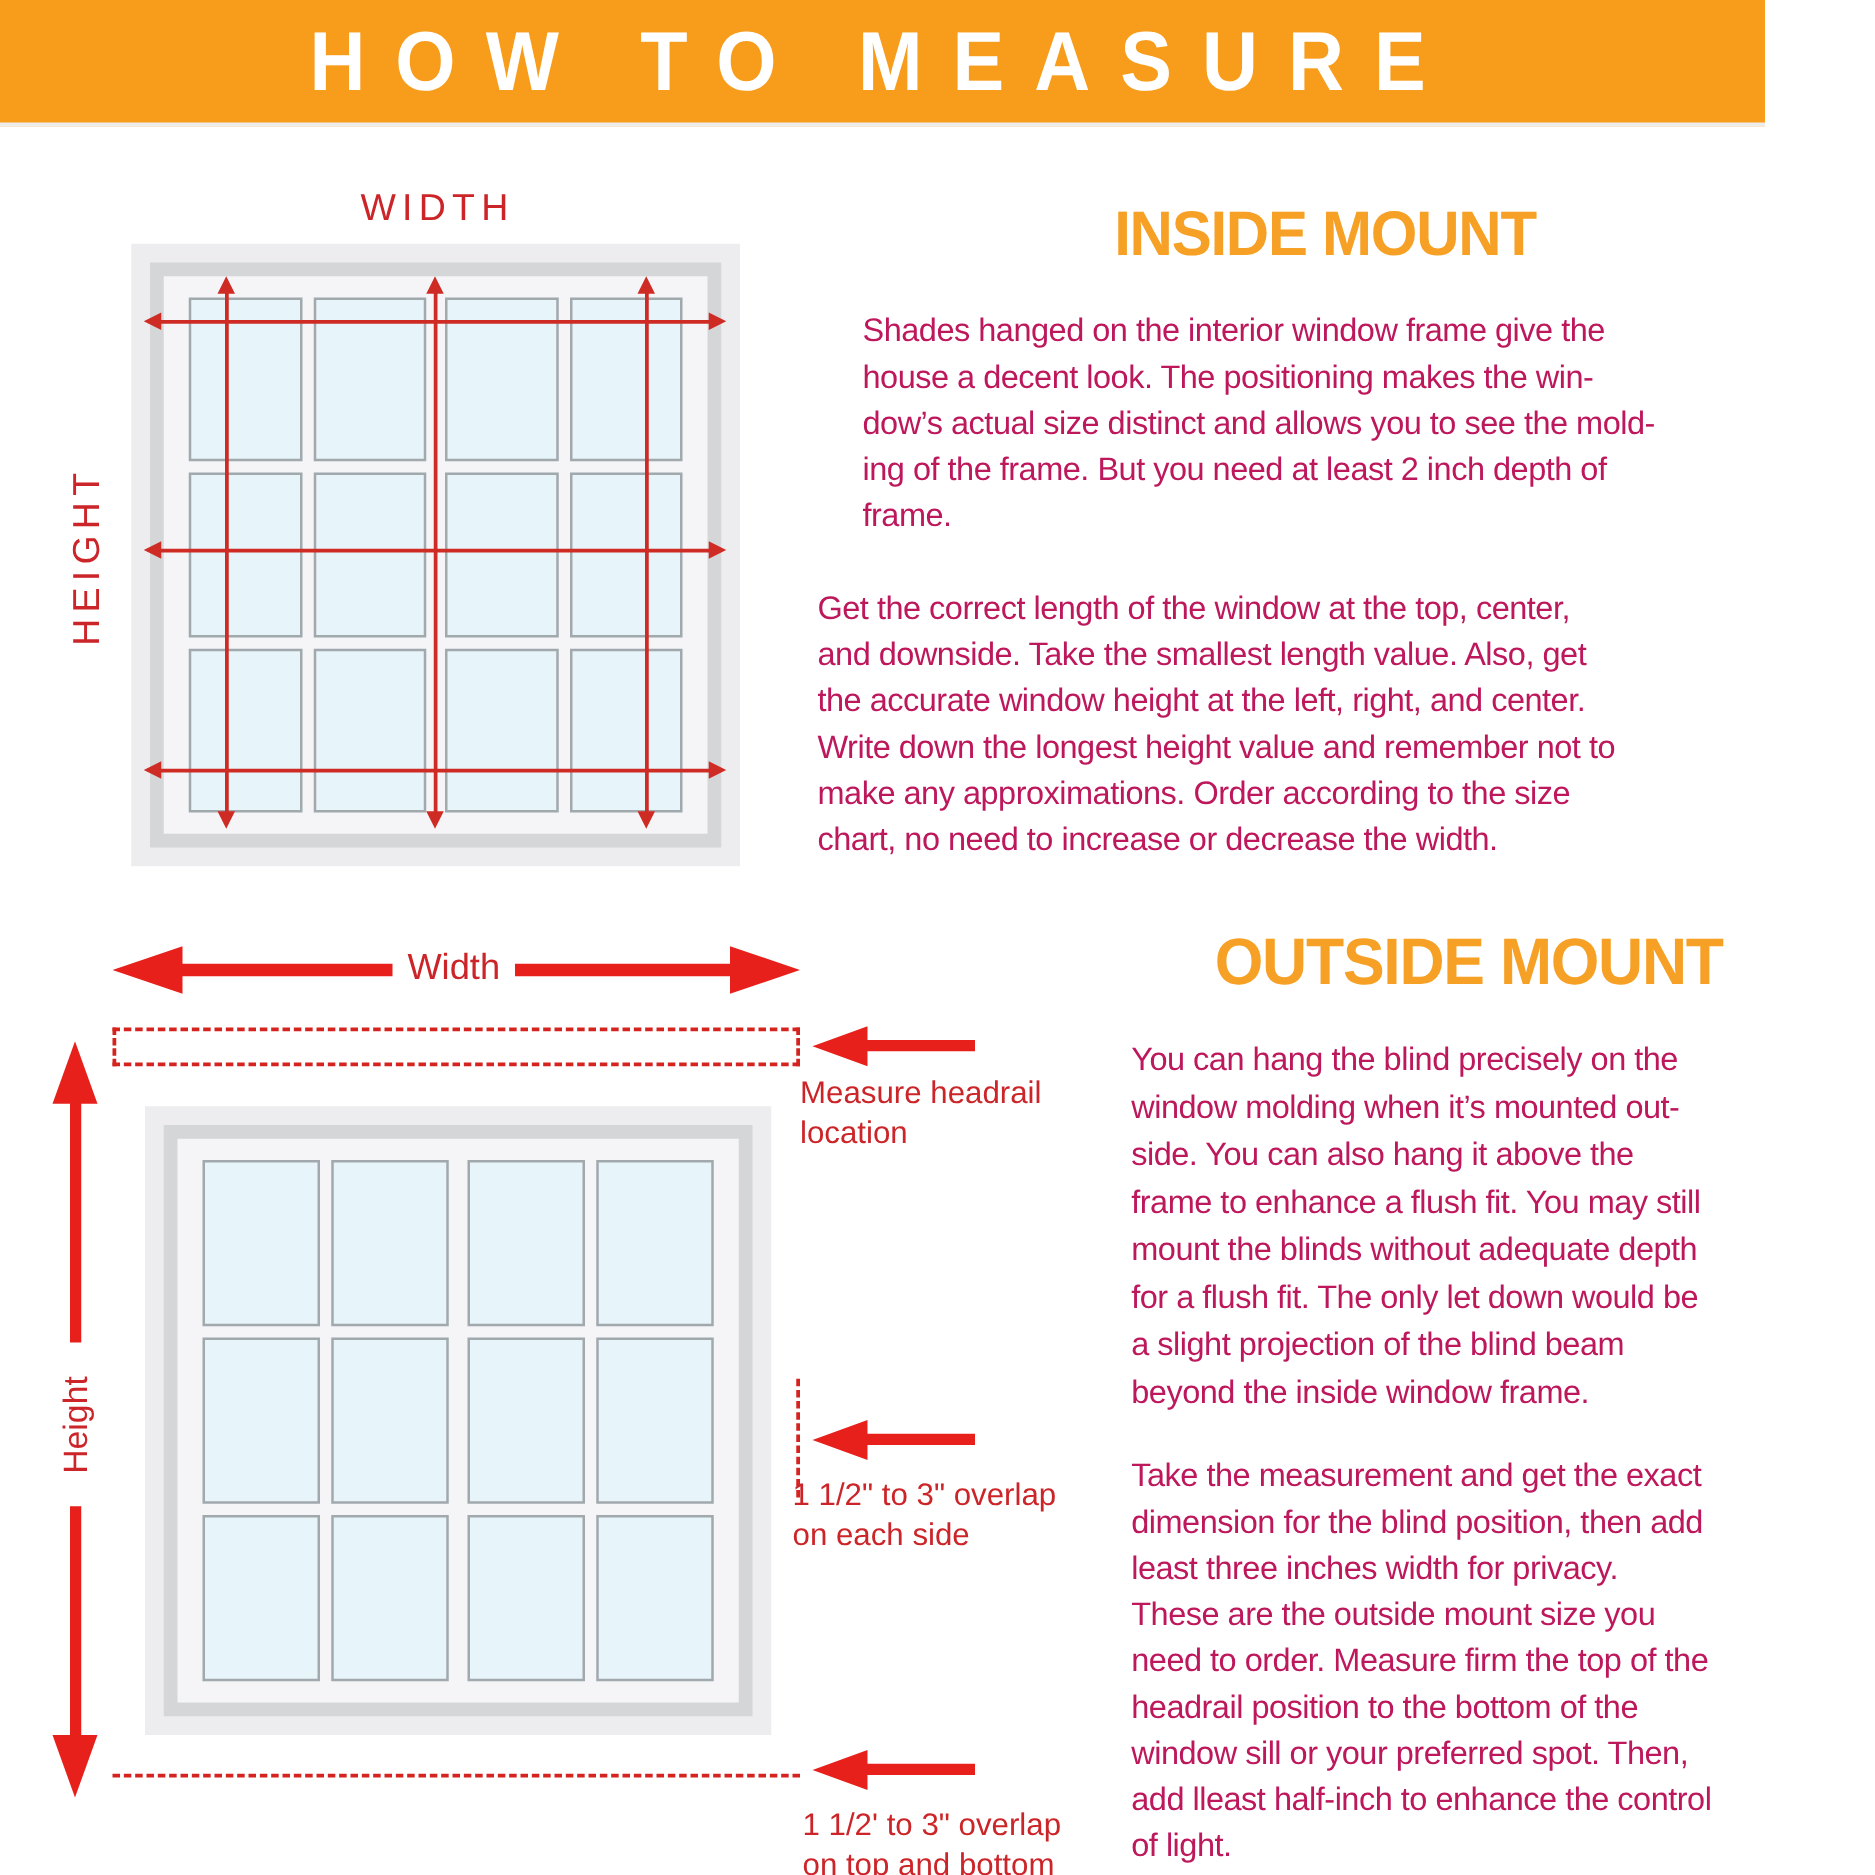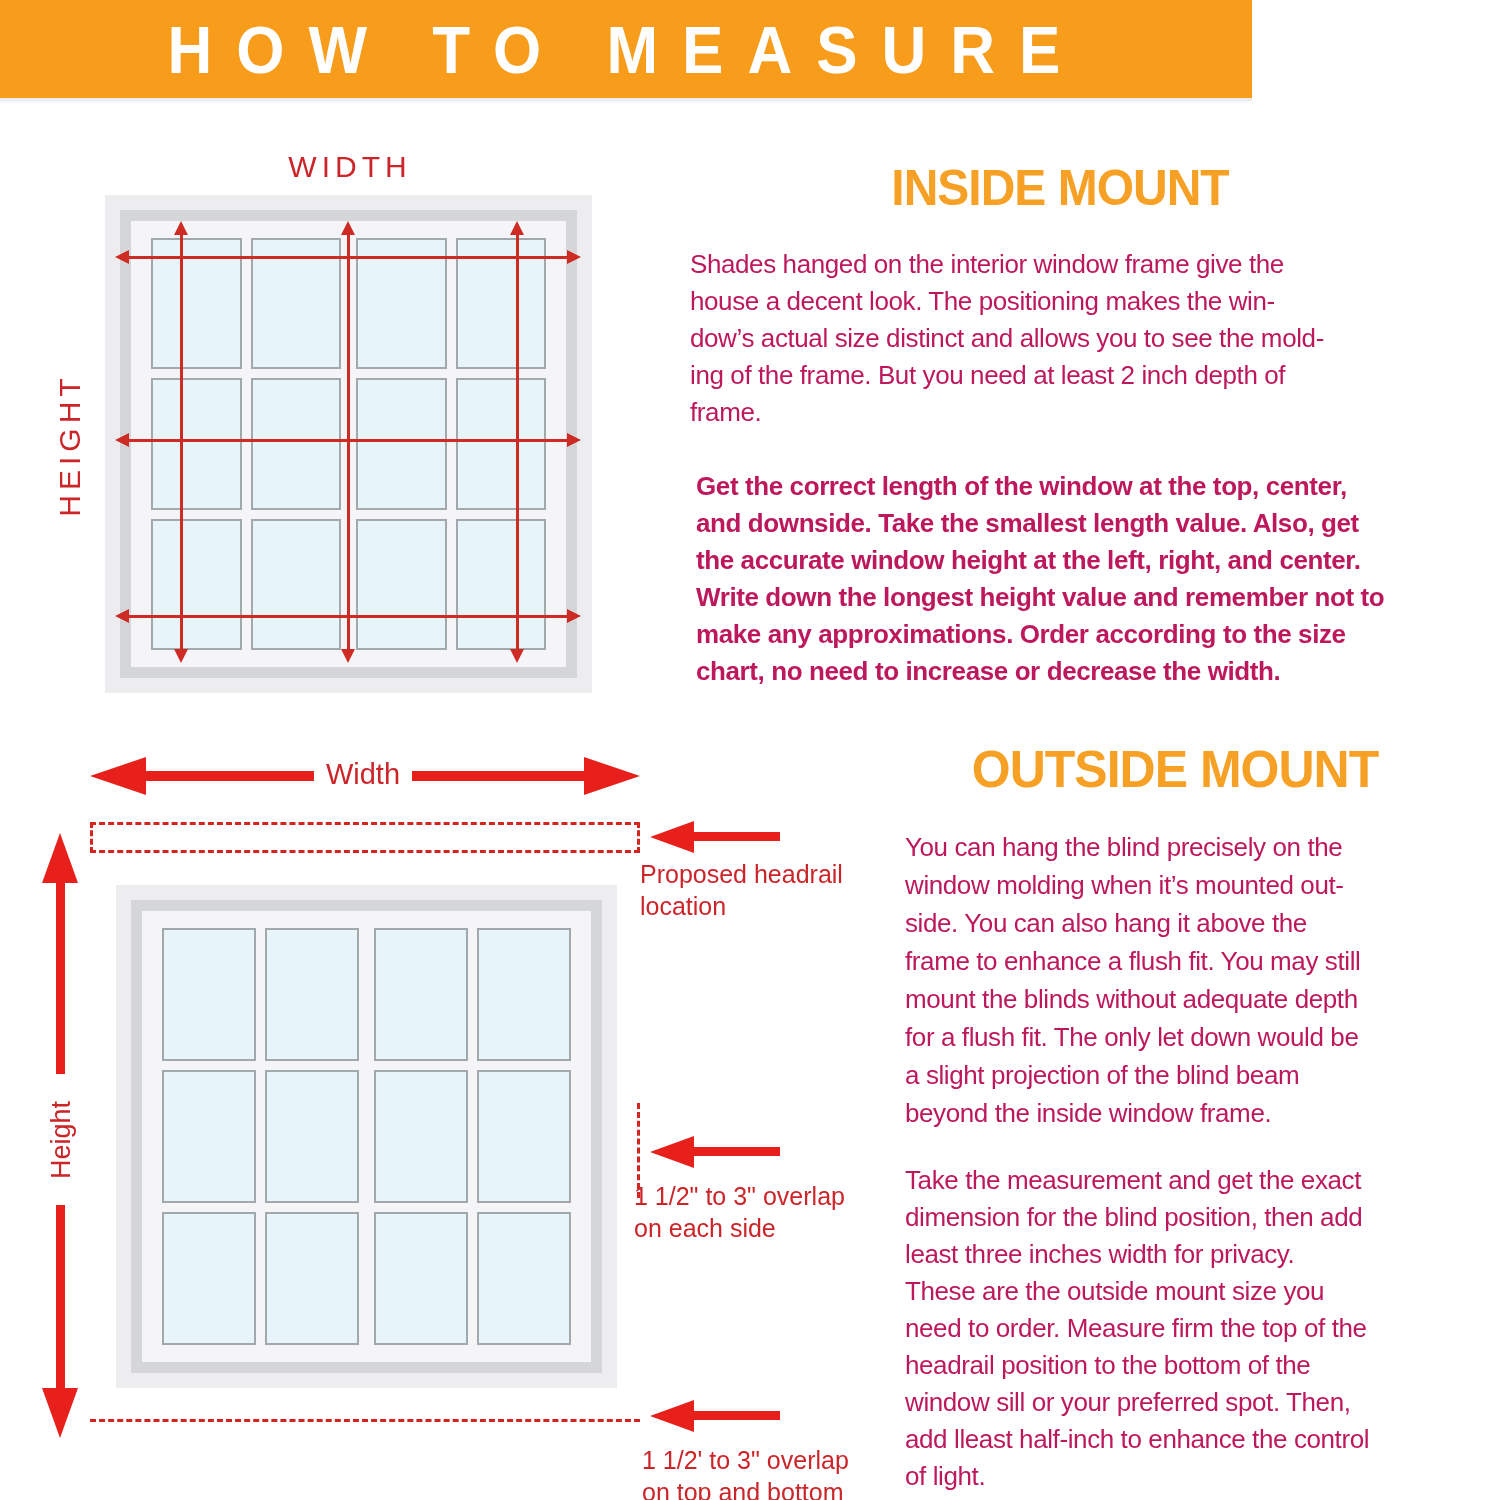--- a/index.html
+++ b/index.html
@@ -2,21 +2,21 @@
 <html><head>
 <meta charset="utf-8">
 <style>
   html,body{margin:0;padding:0;}
   body{
     width:1500px;height:1500px;position:relative;overflow:hidden;
     background:#ffffff;font-family:"Liberation Sans",sans-serif;
   }
   
   .header{
-    position:absolute;left:0;top:0;width:1252px;height:98px;
+    position:absolute;left:0;top:0;width:1412px;height:98px;
     background:#F89C1B;border-bottom:3px solid #ededed;
     display:flex;align-items:center;justify-content:center;
   }
   .header h1{
     margin:0;color:#ffffff;font-size:62px;font-weight:700;
     letter-spacing:24px;transform:scaleY(1.08);white-space:nowrap;
   }
   
   .red-label{color:#CC2529;position:absolute;}
   .lbl-caps{font-size:30px;letter-spacing:5px;}
@@ -122,21 +122,21 @@
   <div class="tail-h" style="left:412px;top:771px;width:176px;"></div>
   <div class="head-right" style="left:584px;top:757px;"></div>
 </div>
 <div class="red-label" style="left:318px;top:758px;width:90px;text-align:center;font-size:29px;">Width</div>
 
 <div class="dash-box" style="left:90px;top:822px;width:550px;height:31px;"></div>
 <div>
   <div class="ann-head-left" style="left:650px;top:821px;"></div>
   <div class="ann-tail" style="left:690px;top:832px;width:90px;"></div>
 </div>
-<div class="red-label lbl-small" style="left:640px;top:858px;">Proposed headrail
+<div class="red-label lbl-small" style="left:640px;top:858px;">Measure headrail
 location</div>
 
 <div>
   <div class="head-up" style="left:42px;top:833px;"></div>
   <div class="tail-v" style="left:56px;top:878px;height:196px;"></div>
   <div class="tail-v" style="left:56px;top:1205px;height:192px;"></div>
   <div class="head-down" style="left:42px;top:1388px;"></div>
 </div>
 <div class="red-label rot" style="left:61px;top:1140px;font-size:27px;">Height</div>
 
@@ -179,21 +179,21 @@
 </div>
 <div class="red-label lbl-small" style="left:642px;top:1444px;">1 1/2' to 3" overlap
 on top and bottom</div>
 
 <div class="section-heading" style="left:690px;top:160px;width:740px;font-size:48px;">INSIDE MOUNT</div>
 <div class="body-par" style="left:690px;top:246px;width:760px;">Shades hanged on the interior window frame give the
 house a decent look. The positioning makes the win-
 dow’s actual size distinct and allows you to see the mold-
 ing of the frame. But you need at least 2 inch depth of
 frame.</div>
-<div class="body-par" style="left:696px;top:468px;width:760px;font-weight:bold;">Get the correct length of the window at the top, center,
+<div class="body-par" style="left:654px;top:468px;width:760px;">Get the correct length of the window at the top, center,
 and downside. Take the smallest length value. Also, get
 the accurate window height at the left, right, and center.
 Write down the longest height value and remember not to
 make any approximations. Order according to the size
 chart, no need to increase or decrease the width.</div>
 
 <div class="section-heading" style="left:880px;top:740px;width:590px;font-size:50px;">OUTSIDE MOUNT</div>
 <div class="body-par" style="left:905px;top:828px;width:600px;line-height:38px;">You can hang the blind precisely on the
 window molding when it’s mounted out-
 side. You can also hang it above the

